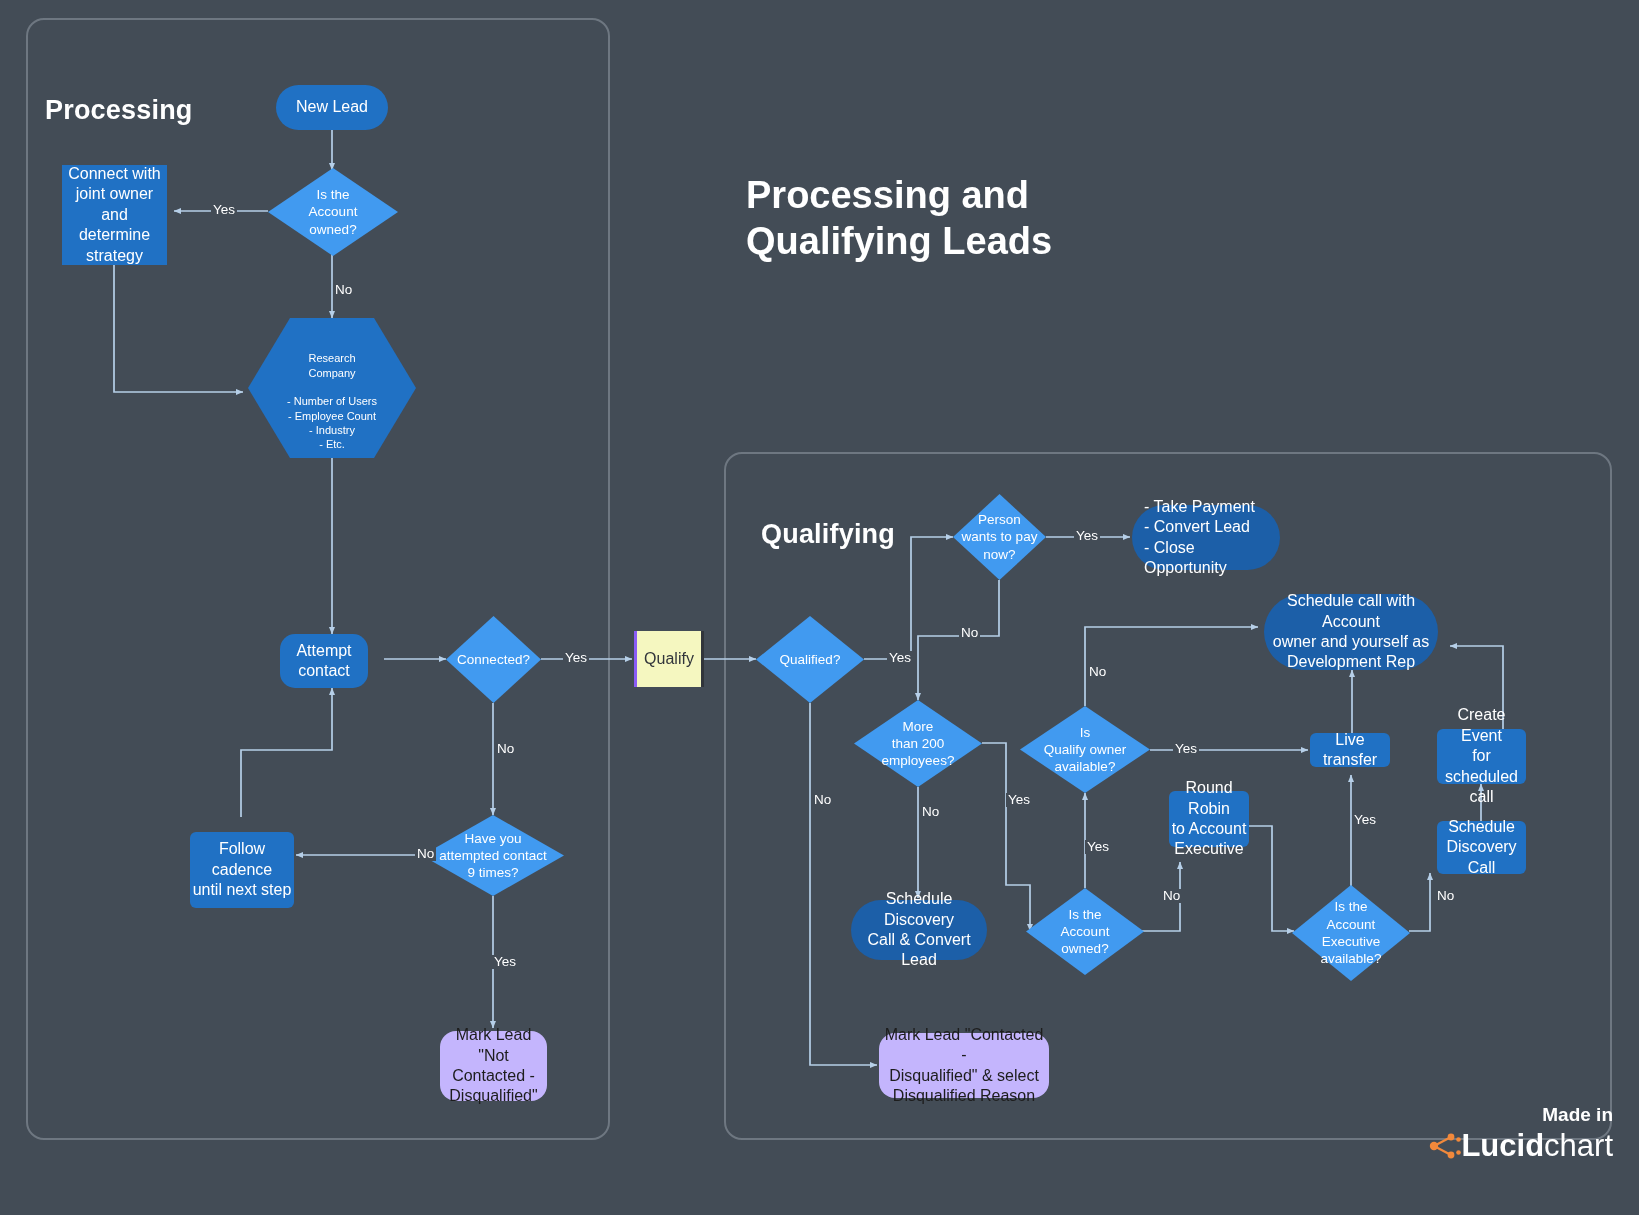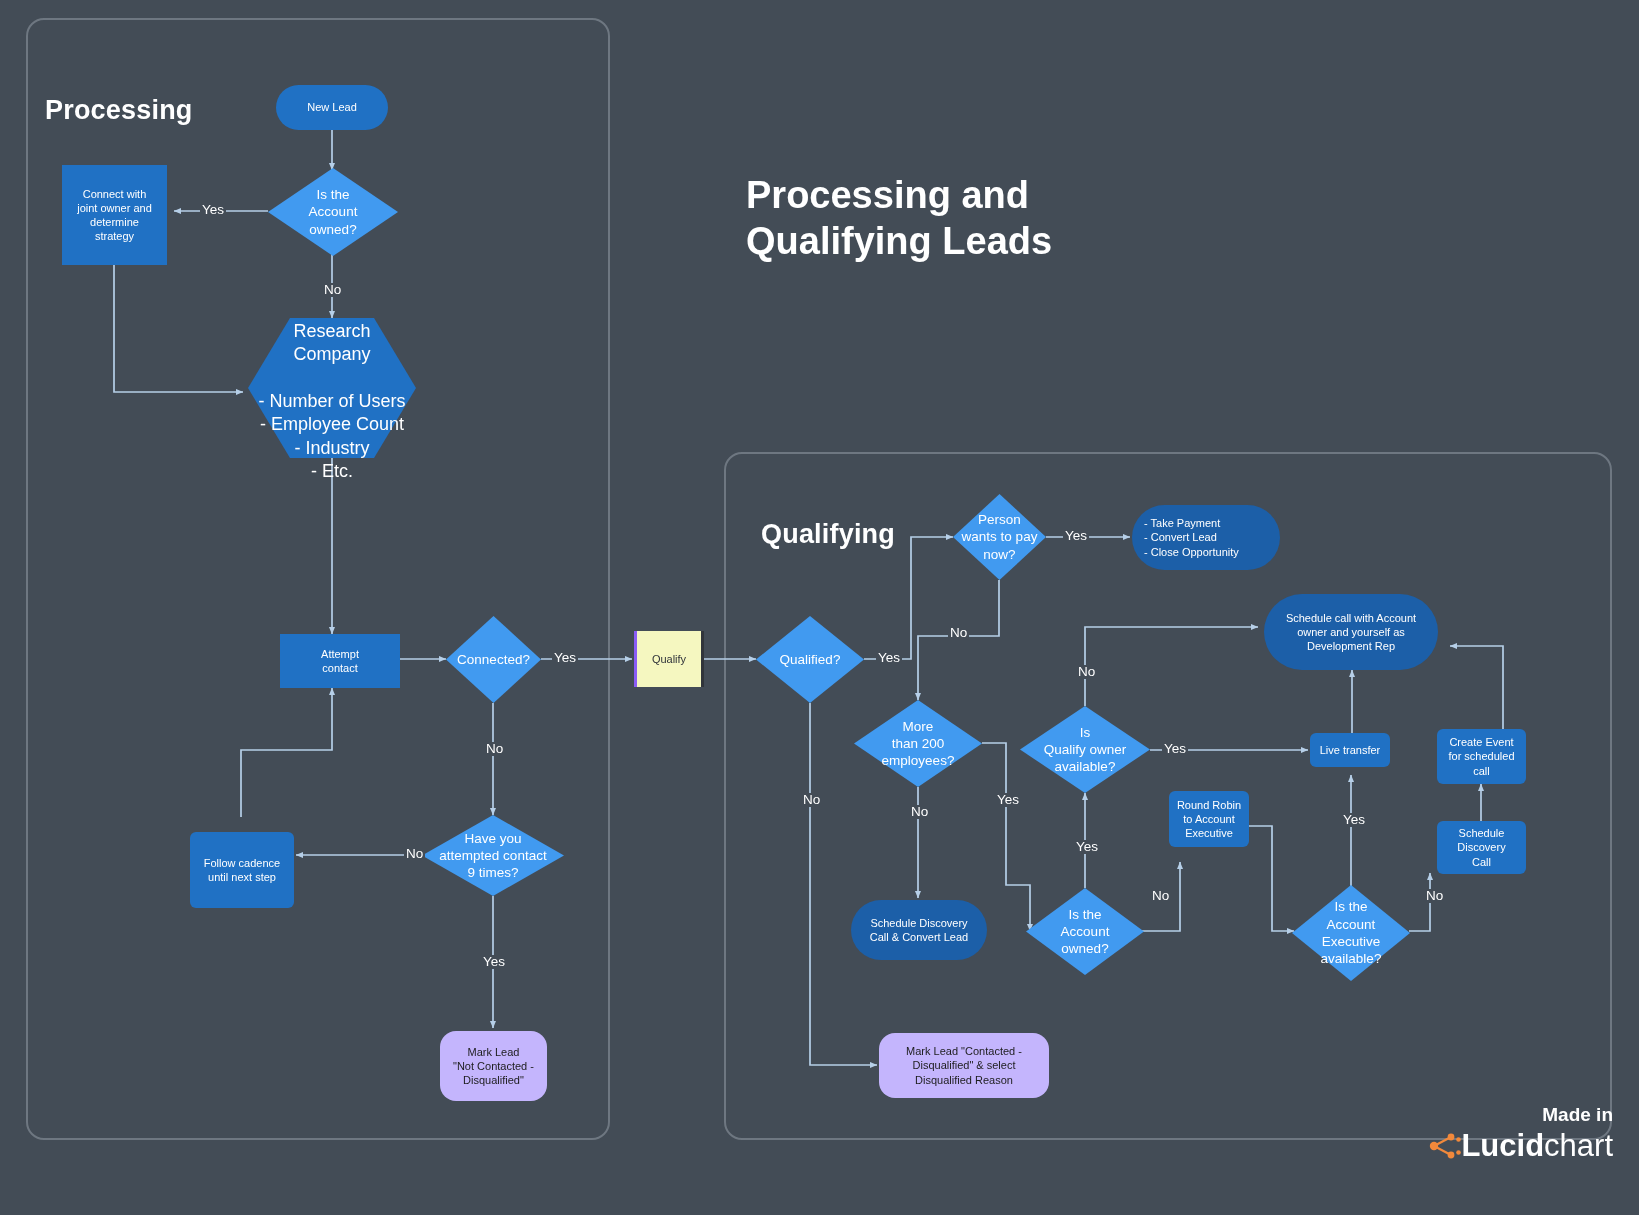--- a/index.html
+++ b/index.html
@@ -48,21 +48,21 @@
     color: #ffffff;
     white-space: pre-line;
   }
   .node {
     position: absolute;
     box-sizing: border-box;
     display: flex;
     align-items: center;
     justify-content: center;
     text-align: center;
-    font-size: 11px;
+    font-size: 16px;
     line-height: 1.28;
     color: #ffffff;
     white-space: pre-line;
     padding: 2px;
   }
   .rect {
     background: #2071c4;
   }
   .rect-r {
     background: #2071c4;
@@ -118,34 +118,35 @@
   .hexa .hshape {
     position: absolute;
     inset: 0;
     background: #2071c4;
     clip-path: polygon(25% 0, 75% 0, 100% 50%, 75% 100%, 25% 100%, 0 50%);
   }
   .hexa .hlabel {
     position: relative;
     z-index: 2;
     text-align: center;
-    font-size: 18px;
+    font-size: 11px;
     line-height: 1.3;
     white-space: pre-line;
     color: #fff;
     margin-top: 27px;
   }
   .edge-label {
     position: absolute;
     font-size: 13.5px;
     color: #ffffff;
     background: #434c56;
     padding: 0 2px;
     line-height: 1;
     white-space: nowrap;
+    margin-left: 11px;
   }
   .brand {
     position: absolute;
     right: 26px;
     bottom: 54px;
     text-align: right;
   }
   .brand-made {
     font-size: 19px;
     font-weight: bold;
@@ -238,21 +239,21 @@
     <div class="hshape"></div>
     <div class="hlabel">Research
 Company
 
 - Number of Users
 - Employee Count
 - Industry
 - Etc.</div>
   </div>
 
-  <div class="node rect" style="left:280px; top:634px; width:120px; height:54px;">Attempt
+  <div class="node rect" style="left:280px; top:634px; width:88px; height:54px;border-radius:15px;">Attempt
 contact</div>
 
   <div class="diamond" style="left:446px; top:616px; width:95px; height:87px;">
     <div class="dshape"></div>
     <div class="dlabel">Connected?</div>
   </div>
 
   <div class="node rect-r" style="left:190px; top:817px; width:104px; height:76px;margin-top:15px;">Follow cadence
 until next step</div>
 

